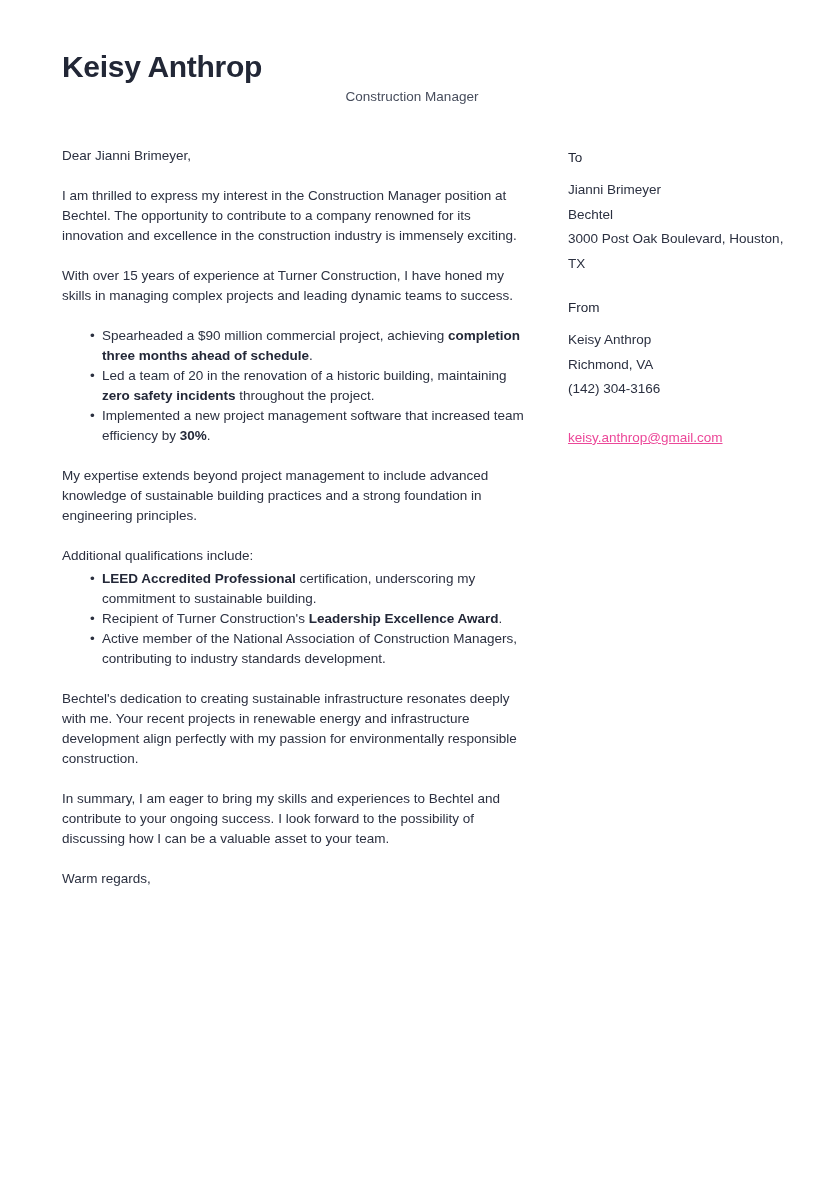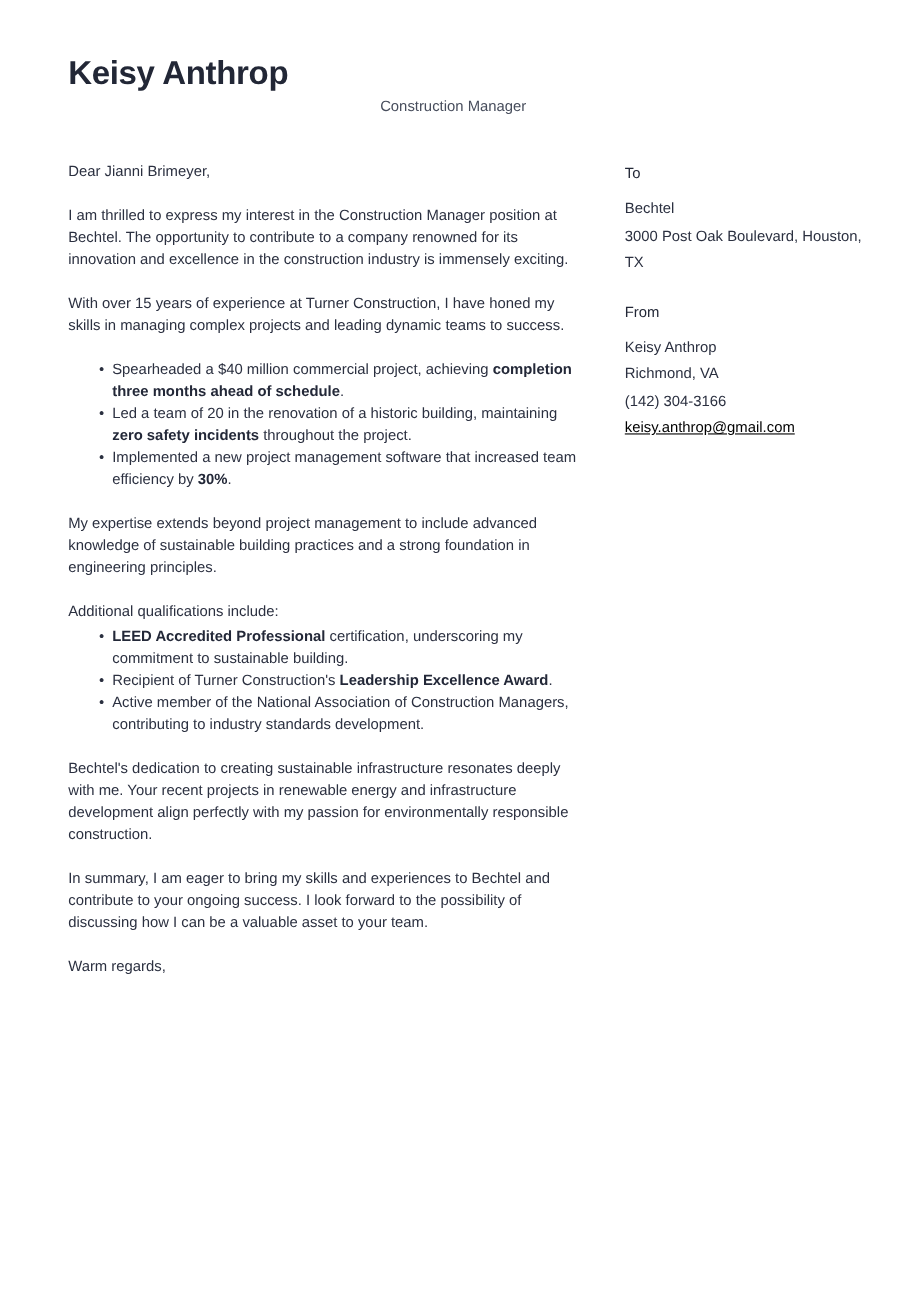--- a/index.html
+++ b/index.html
@@ -124,24 +124,25 @@
   }
   .side-line {
     font-size: 13.5px;
     line-height: 24.5px;
     color: #2b3040;
     margin: 0;
   }
   .side-link {
     font-size: 13.5px;
     line-height: 24.5px;
-    color: #000000;
+    color: #ec4899;
     text-decoration: underline;
     display: inline-block;
     cursor: pointer;
+    margin-top: 24px;
   }
 </style>
 </head>
 <body>
 
 <div class="page">
 
   <div class="header">
     <h1 class="name">Keisy Anthrop</h1>
     <div class="job-title">Construction Manager</div>
@@ -152,21 +153,21 @@
     <div class="col-left letter">
 
       <p class="salutation">Dear Jianni Brimeyer,</p>
 
       <p>I am thrilled to express my interest in the Construction Manager position at Bechtel. The opportunity to contribute to a company renowned for its innovation and excellence in the construction industry is immensely exciting.</p>
 
       <p>With over 15 years of experience at Turner Construction, I have honed my skills in managing complex projects and leading dynamic teams to success.</p>
 
 
       <ul>
-        <li><span>Spearheaded a $40 million commercial project, achieving </span><b>completion three months ahead of schedule</b><span>.</span></li>
+        <li><span>Spearheaded a $90 million commercial project, achieving </span><b>completion three months ahead of schedule</b><span>.</span></li>
         <li><span>Led a team of 20 in the renovation of a historic building, maintaining </span><b>zero safety incidents</b><span> throughout the project.</span></li>
         <li><span>Implemented a new project management software that increased team efficiency by </span><b>30%</b><span>.</span></li>
       </ul>
 
       <p>My expertise extends beyond project management to include advanced knowledge of sustainable building practices and a strong foundation in engineering principles.</p>
 
       <p class="tight">Additional qualifications include:</p>
 
       <ul>
         <li><span></span><b>LEED Accredited Professional</b><span> certification, underscoring my commitment to sustainable building.</span></li>
@@ -178,20 +179,21 @@
 
       <p>In summary, I am eager to bring my skills and experiences to Bechtel and contribute to your ongoing success. I look forward to the possibility of discussing how I can be a valuable asset to your team.</p>
 
       <p class="signoff">Warm regards,</p>
     </div>
 
     <div class="col-right">
 
       <div class="side-block">
         <div class="side-heading">To</div>
+        <div class="side-line">Jianni Brimeyer</div>
         <div class="side-line">Bechtel</div>
         <div class="side-line">3000 Post Oak Boulevard, Houston, TX</div>
       </div>
 
       <div class="side-block">
         <div class="side-heading">From</div>
         <div class="side-line">Keisy Anthrop</div>
         <div class="side-line">Richmond, VA</div>
         <div class="side-line">(142) 304-3166</div>
         <a class="side-link">keisy.anthrop@gmail.com</a>

